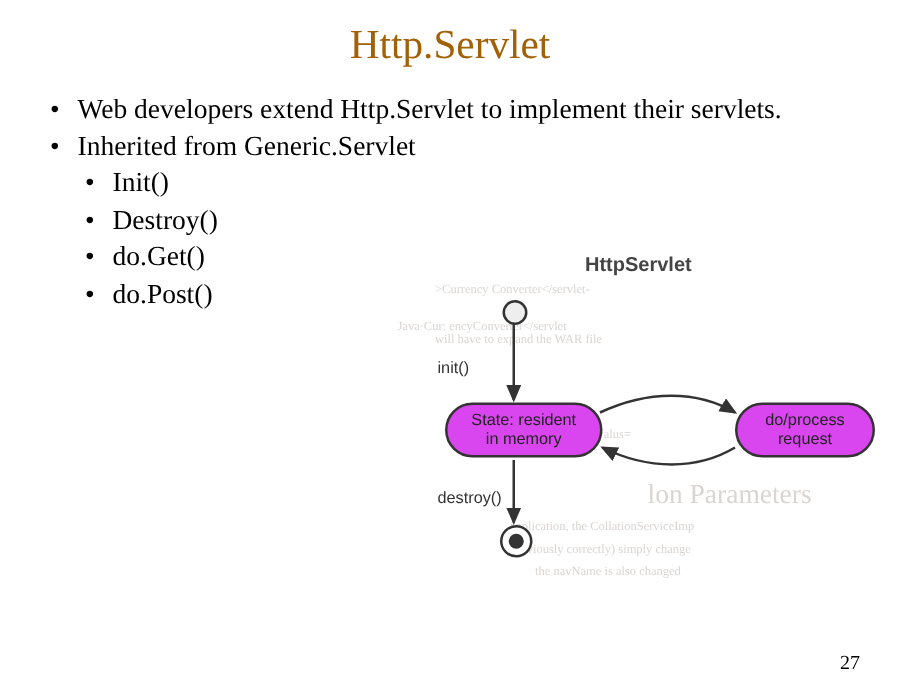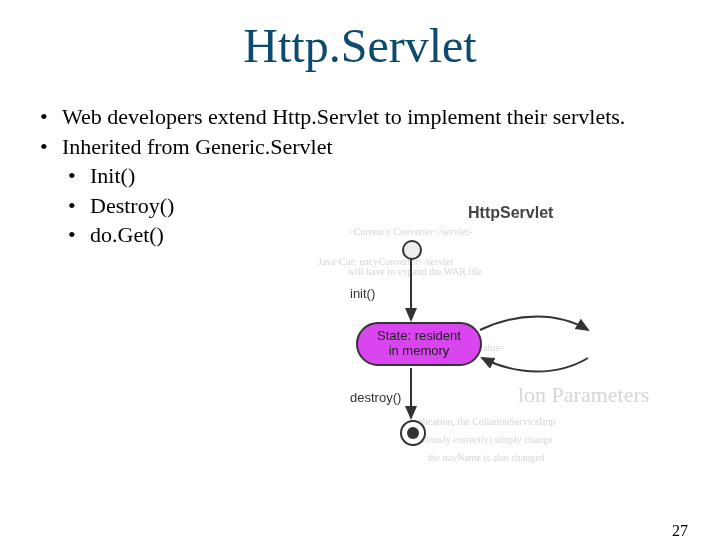--- a/index.html
+++ b/index.html
@@ -14,24 +14,24 @@
     overflow: hidden;
   }
   .slide {
     width: 720px;
     height: 540px;
     position: relative;
     box-sizing: border-box;
   }
   .title {
     text-align: center;
-    font-size: 48px;
-    color: #0c4a6e;
+    font-size: 33px;
+    color: #a16207;
     margin-top: 18px;
-    margin-bottom: 30px;
+    margin-bottom: 18px;
     font-weight: 400;
   }
   .content {
     font-size: 22px;
     line-height: 1.25;
     margin-left: 40px;
     color: #000;
   }
   .b1 {
     position: relative;
@@ -155,20 +155,21 @@
 
 <div class="slide">
   <div class="title">Http.Servlet</div>
 
   <div class="content">
     <div class="b1">Web developers extend Http.Servlet to implement their servlets.</div>
     <div class="b1">Inherited from Generic.Servlet</div>
     <div class="b2">Init()</div>
     <div class="b2">Destroy()</div>
     <div class="b2">do.Get()</div>
+    <div class="b2">do.Post()</div>
   </div>
 
   <div class="diagram">
     <div class="d-title">HttpServlet</div>
 
     <div class="bg-text" style="left:0;top:22px">&gt;Currency Converter&lt;/servlet-</div>
     <div class="bg-text" style="left:-30px;top:52px">Java·Cur: encyConverter&lt;/servlet</div>
     <div class="bg-text" style="left:120;top:62px">will have to expand the WAR file</div>
     <div class="bg-text" style="left:130px;top:138px">valus=</div>
     <div class="bg-text" style="left:170px;top:178px;font-size:22px">lon Parameters</div>
@@ -176,20 +177,24 @@
     <div class="bg-text" style="left:60px;top:230px">(obviously correctly) simply change</div>
     <div class="bg-text" style="left:80px;top:248px">the navName is also changed</div>
 
     <div class="small-circle" style="left:54px;top:36px"></div>
 
     <div class="box" style="left:8px;top:118px;width:126px;height:44px">
       <span style="white-space:pre-line">State: resident
 in memory</span>
     </div>
 
+    <div class="box" style="left:240px;top:118px;width:112px;height:44px">
+      <span style="white-space:pre-line">do/process
+request</span>
+    </div>
 
     <div class="end-outer" style="left:52px;top:216px">
       <div class="end-inner"></div>
     </div>
 
     <div class="label" style="left:2px;top:82px">init()</div>
     <div class="label" style="left:2px;top:186px">destroy()</div>
 
     <svg class="lines">
       <defs>

